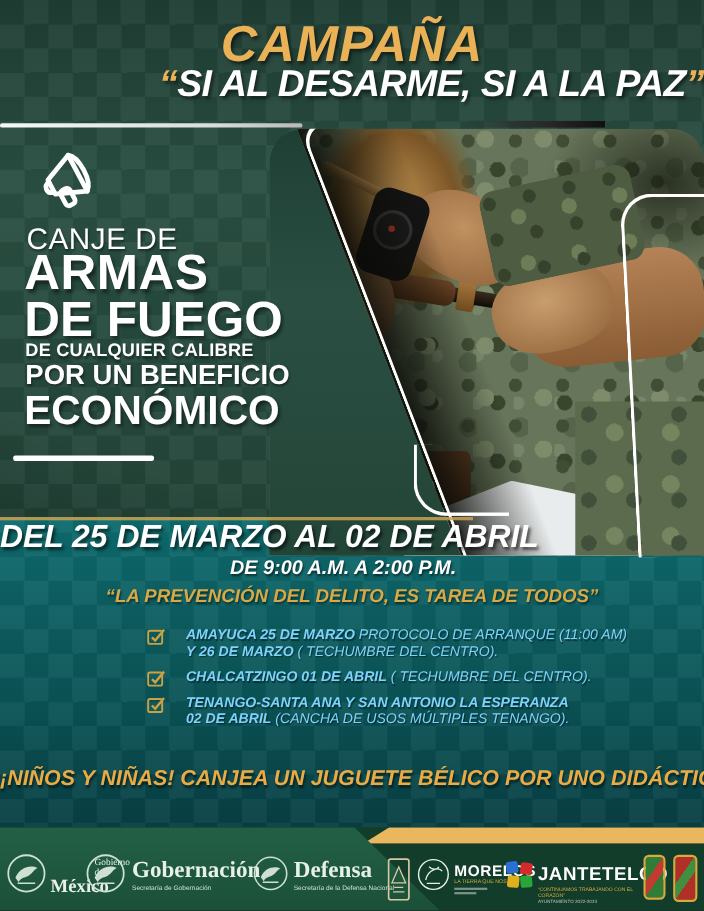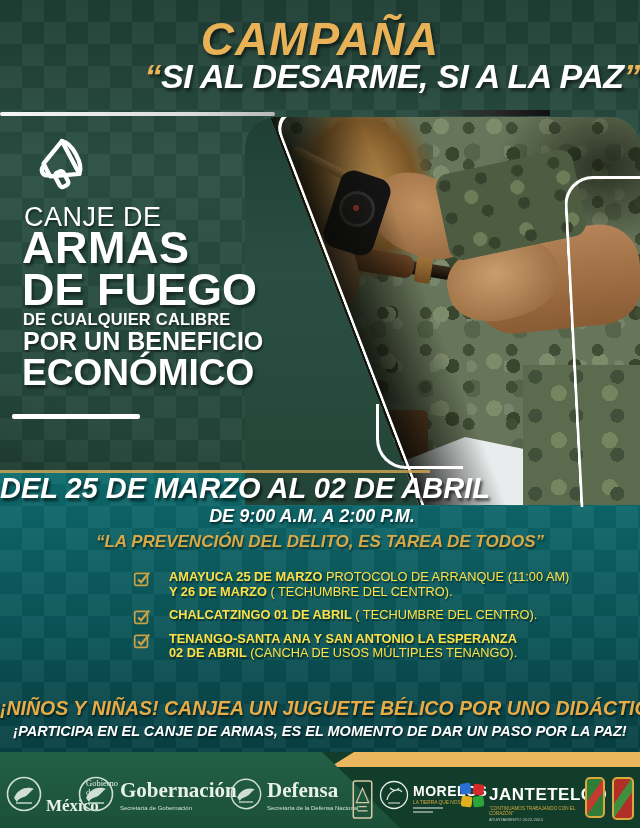--- a/index.html
+++ b/index.html
@@ -125,22 +125,22 @@
     text-shadow:2px 3px 3px rgba(0,0,0,.6);white-space:nowrap;z-index:7;}
   .hours{position:absolute;left:0;top:506px;width:624px;text-align:center;
     font-size:18px;font-weight:800;font-style:italic;color:#fff;
     text-shadow:1px 2px 2px rgba(0,0,0,.55);z-index:7;}
   .slogan{position:absolute;left:0;top:532px;width:640px;text-align:center;
     font-size:17px;font-weight:800;font-style:italic;color:#d9a946;
     text-shadow:1px 2px 2px rgba(0,0,0,.5);z-index:7;}
 
   
   .loc-list{position:absolute;left:133px;top:570px;width:440px;z-index:7;list-style:none;margin:0;padding:0;}
-  .loc{position:relative;padding-left:36px;margin-bottom:9px;color:#fde047;
-    font-size:12.8px;line-height:14.5px;text-shadow:1px 1.5px 1px rgba(0,0,0,.45);}
+  .loc{position:relative;padding-left:36px;margin-bottom:9px;color:#7dd3fc;
+    font-style:italic;font-size:12.8px;line-height:14.5px;text-shadow:1px 1.5px 1px rgba(0,0,0,.45);}
   .loc .chk{position:absolute;left:0;top:0;}
   .loc b{font-weight:800;}
   .loc span{font-weight:500;}
 
   
   .kids{position:absolute;left:0;top:697px;width:640px;text-align:center;
     font-size:19.5px;font-weight:800;font-style:italic;color:#e9ac45;
     text-shadow:1px 2px 2px rgba(0,0,0,.55);white-space:nowrap;z-index:7;}
   .participate{position:absolute;left:0;top:723px;width:640px;text-align:center;
     font-size:14.5px;font-weight:800;font-style:italic;color:#fff;
@@ -261,21 +261,20 @@
       <svg class="chk" width="17" height="17" viewBox="0 0 20 20">
           <rect x="2" y="4" width="15" height="14" rx="2" fill="none" stroke="#c9a245" stroke-width="2"></rect>
           <path d="M6 11 l3.5 3.5 L19 3" fill="none" stroke="#c9a245" stroke-width="2.6"></path>
         </svg>
       <b>TENANGO-SANTA ANA Y SAN ANTONIO LA ESPERANZA</b><span></span><br>
       <b>02 DE ABRIL</b><span> (CANCHA DE USOS MÚLTIPLES TENANGO).</span>
     </li>
   </ul>
 
   <div class="kids">¡NIÑOS Y NIÑAS! CANJEA UN JUGUETE BÉLICO POR UNO DIDÁCTICO</div>
-  <div class="participate">¡PARTICIPA EN EL CANJE DE ARMAS, ES EL MOMENTO DE DAR UN PASO POR LA PAZ!</div>
 
   <div class="footer">
     <div class="footer-gold"></div>
     <div class="footer-left"></div>
 
     <div class="flogo" style="left:6px;top:24px;">
       <svg class="seal" width="36" height="36" viewBox="0 0 36 36" style="position:absolute;left:0;top:0;">
         <circle cx="18" cy="18" r="16.5" fill="none" stroke="#cfe0d3" stroke-width="1.6"></circle>
         <path d="M8 22 C12 12 22 10 28 13 C24 15 23 19 18 21 C15 22 12 23 11 26 Z" fill="#cfe0d3"></path>
         <path d="M10 27 h16" stroke="#cfe0d3" stroke-width="1.4"></path>

